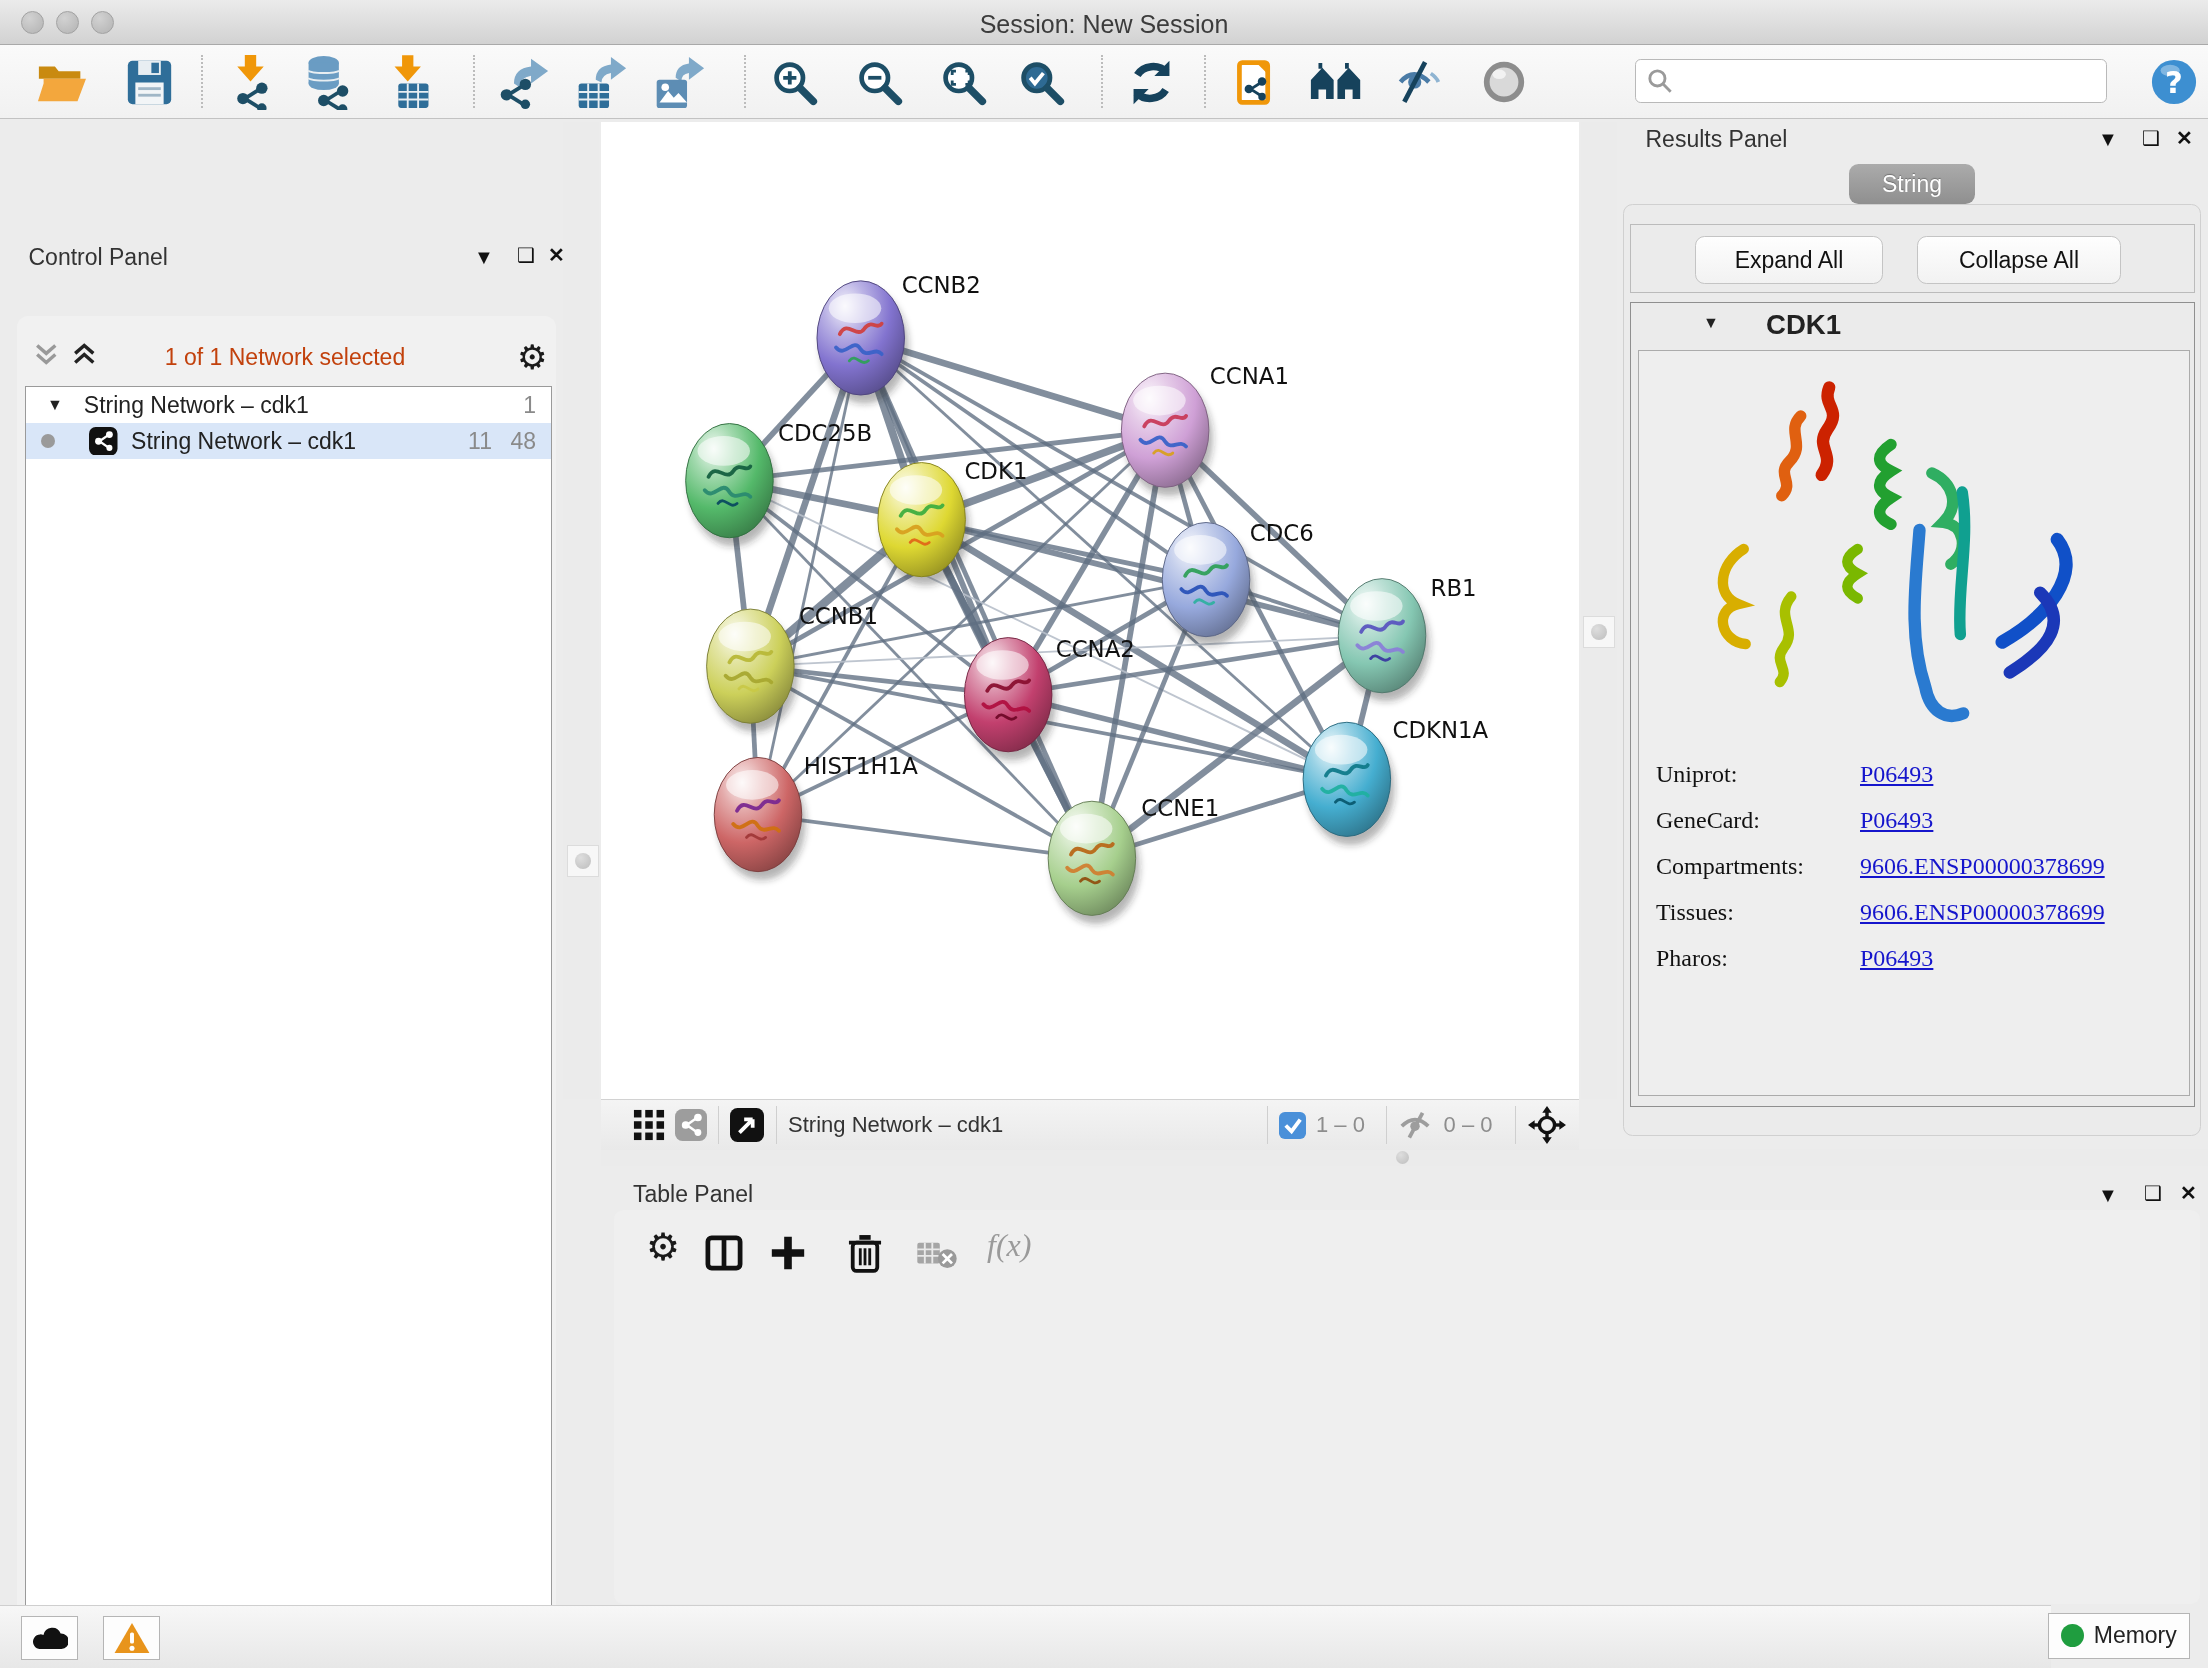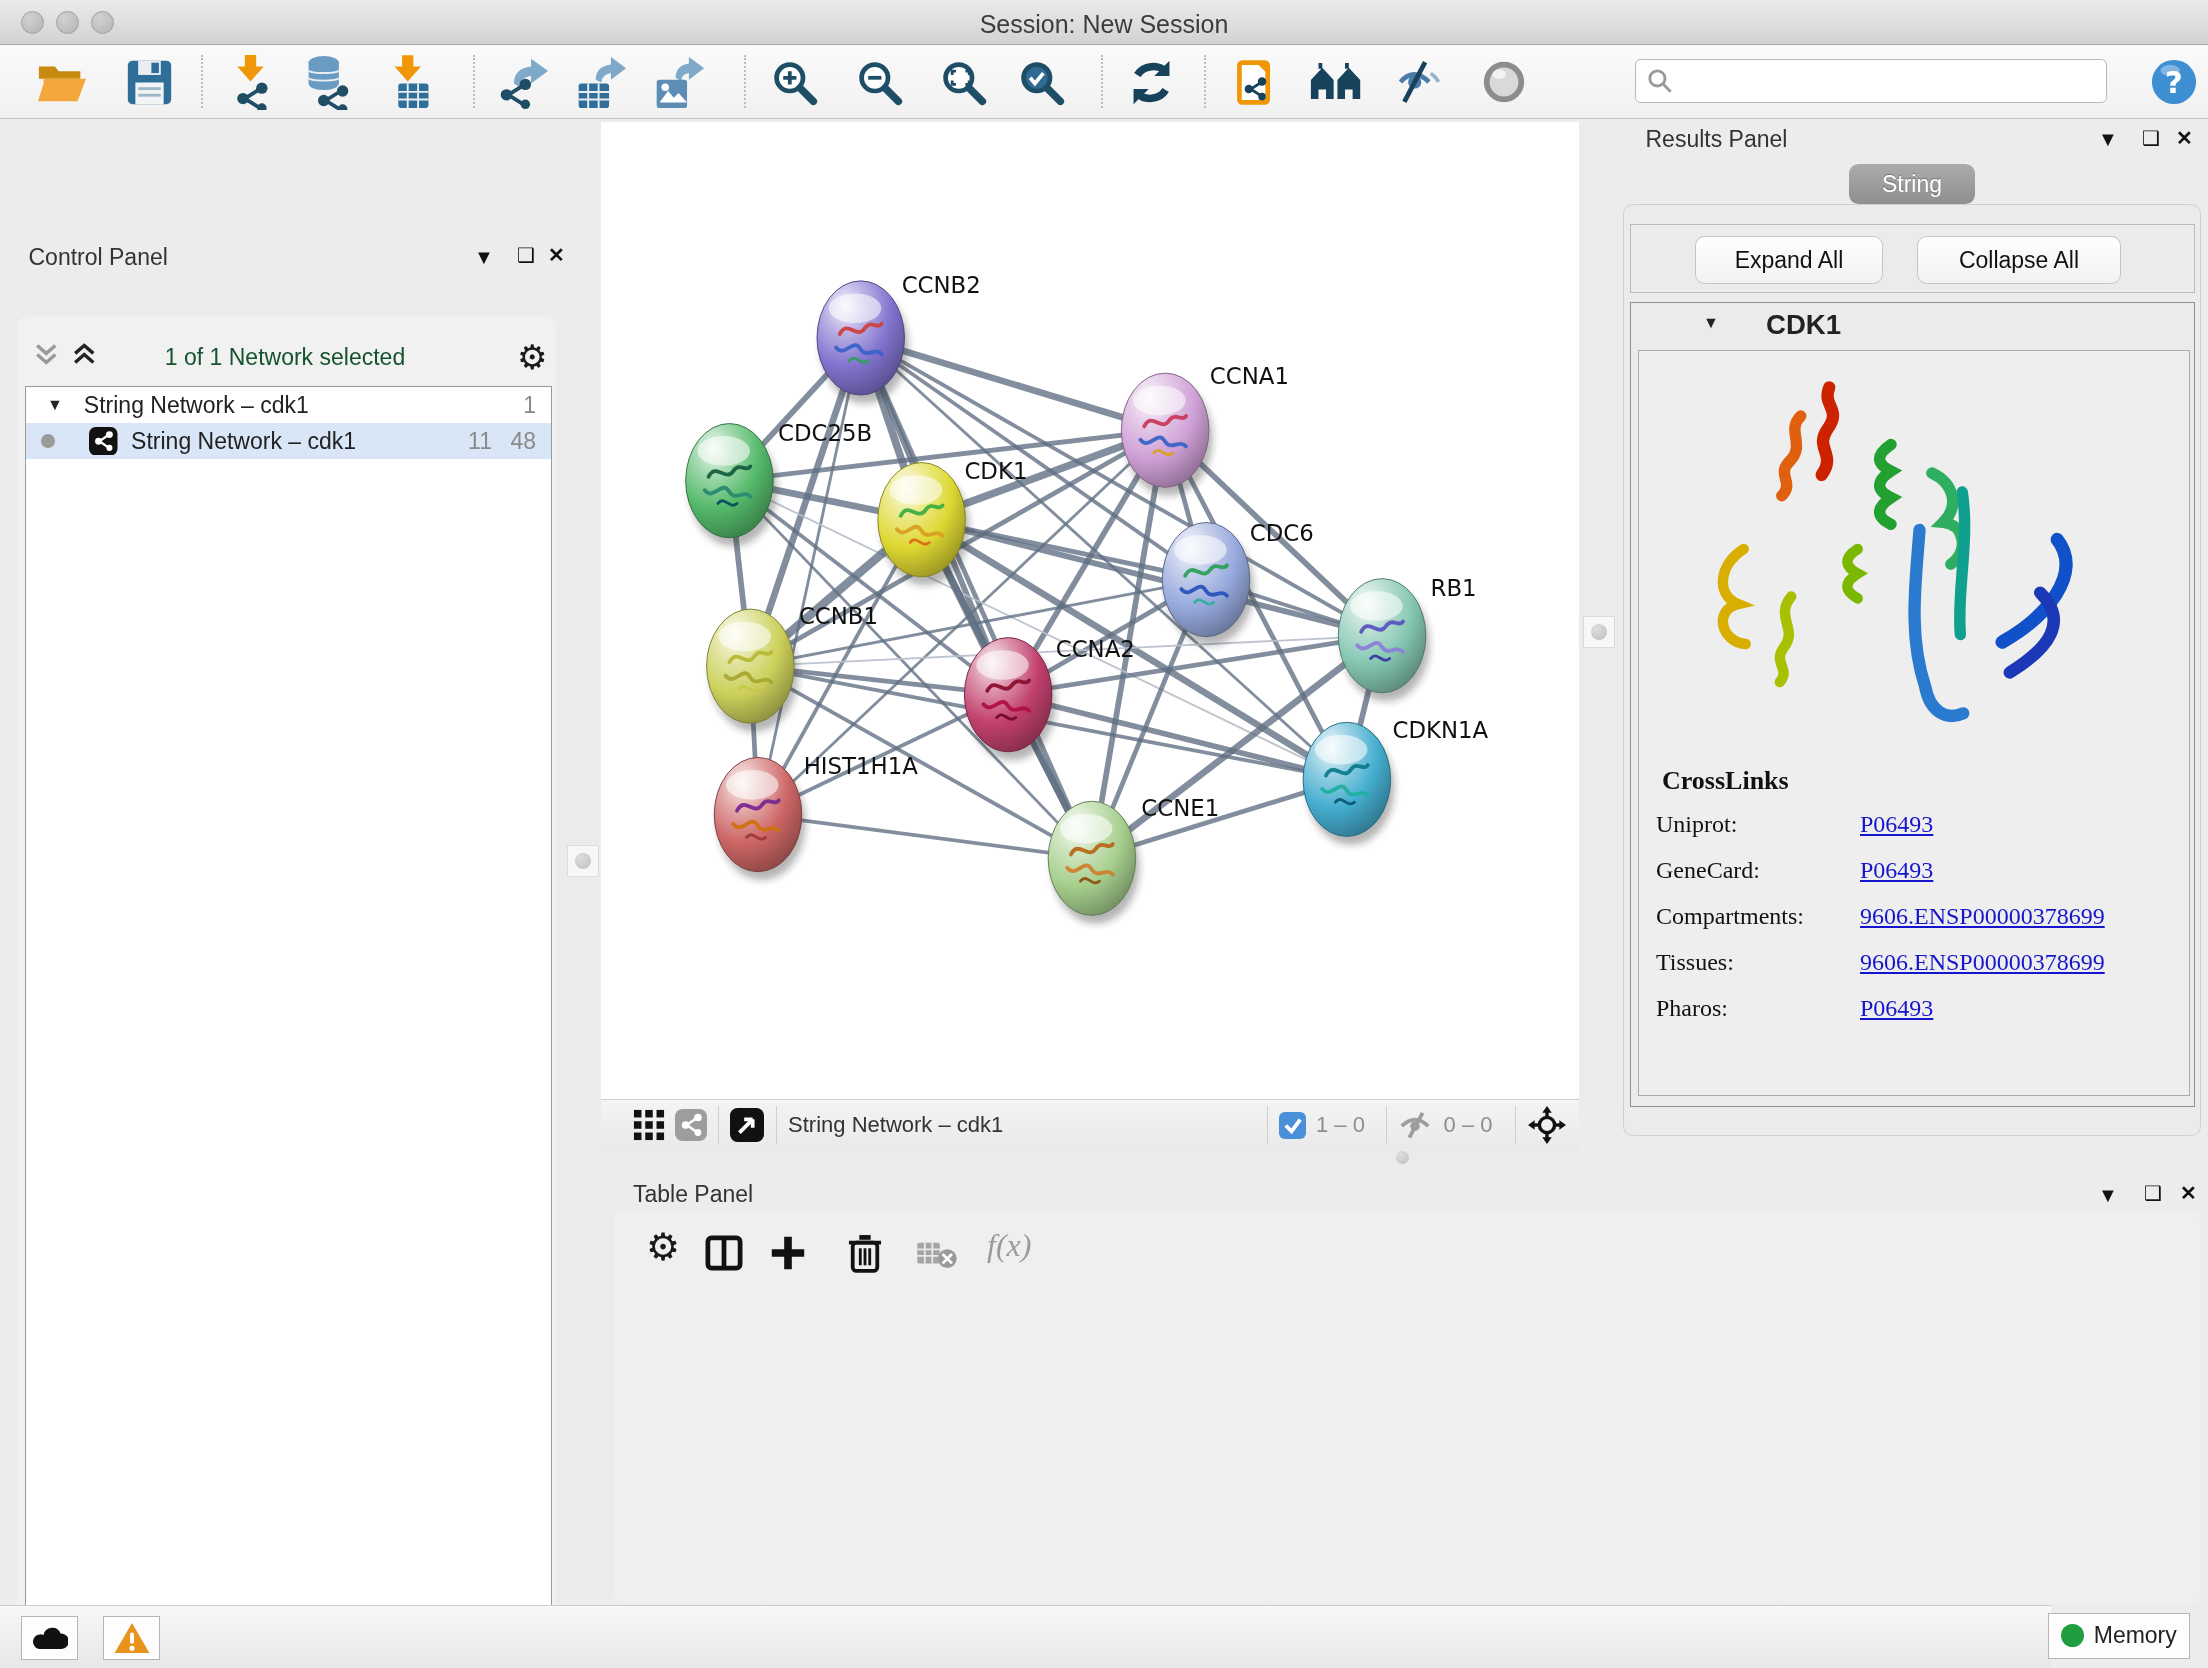--- a/index.html
+++ b/index.html
@@ -268,21 +268,21 @@
         </svg>
     </div>
     <div class="abs" style="left:70px;top:224px">
       <svg width="28.5" height="25" viewBox="0 0 24 22">
           <g stroke="#222" stroke-width="3" fill="none">
             <path d="M4 18l8-7 8 7"></path>
             <path d="M4 10l8-7 8 7"></path>
           </g>
         </svg>
     </div>
-    <div class="abs" style="left:114px;top:226px;width:342px;text-align:center;font-size:23px;color:#14532d">1 of 1 Network selected</div>
+    <div class="abs" style="left:114px;top:226px;width:342px;text-align:center;font-size:23px;color:#c2410c">1 of 1 Network selected</div>
     <div class="abs" style="left:517px;top:219px;font-size:34px;color:#1a1a1a">⚙</div>
     <div id="cp-list" class="abs">
       <div class="lrow">
         <span style="margin-left:21px;font-size:16px">▼</span>
         <span style="margin-left:21px">String Network – cdk1</span>
         <span class="lnum" style="position:absolute;right:15px">1</span>
       </div>
       <div class="lrow" style="background:#d9e6f8">
         <span style="margin-left:15px;width:14.3px;height:14.3px;border-radius:50%;background:#9a9a9a"></span>
         <svg width="28.5" height="28.5" viewBox="0 0 30 30" style="margin-left:34px">
@@ -622,21 +622,20 @@
         <path d="M120 250c-18 22 8 34-8 54c-12 16 8 22-4 36" stroke="#a8c000" stroke-width="11"></path>
         <path d="M225 90q-24 16 0 28q-24 16 0 28q-24 16 0 28" stroke="#22a030" stroke-width="12"></path>
         <path d="M190 200q-22 14 0 26q-22 14 0 26" stroke="#7ab800" stroke-width="11"></path>
         <path d="M268 120c22 10 30 34 12 52c22 2 28 30 8 44" stroke="#2fae62" stroke-width="12"></path>
         <path d="M300 140c8 52-6 104-2 150" stroke="#10a090" stroke-width="12"></path>
         <path d="M255 180c-4 55-12 110 6 165c5 26 22 36 40 28" stroke="#2a7ad0" stroke-width="13"></path>
         <path d="M400 190c28 36-12 82-58 108" stroke="#1050c8" stroke-width="14"></path>
         <path d="M350 330c42-26 62-54 32-84" stroke="#1b38b8" stroke-width="13"></path>
       </g>
     </svg>
-    <div class="serif" style="margin:5.7px 0 15px 23px;font-size:26px;font-weight:bold;color:#111">CrossLinks</div>
     <div id="xlinks">
         <div class="xl-row">
           <span class="xl-label">Uniprot:</span>
           <a class="xl-link" href="#">P06493</a>
         </div>
         <div class="xl-row">
           <span class="xl-label">GeneCard:</span>
           <a class="xl-link" href="#">P06493</a>
         </div>
         <div class="xl-row">

